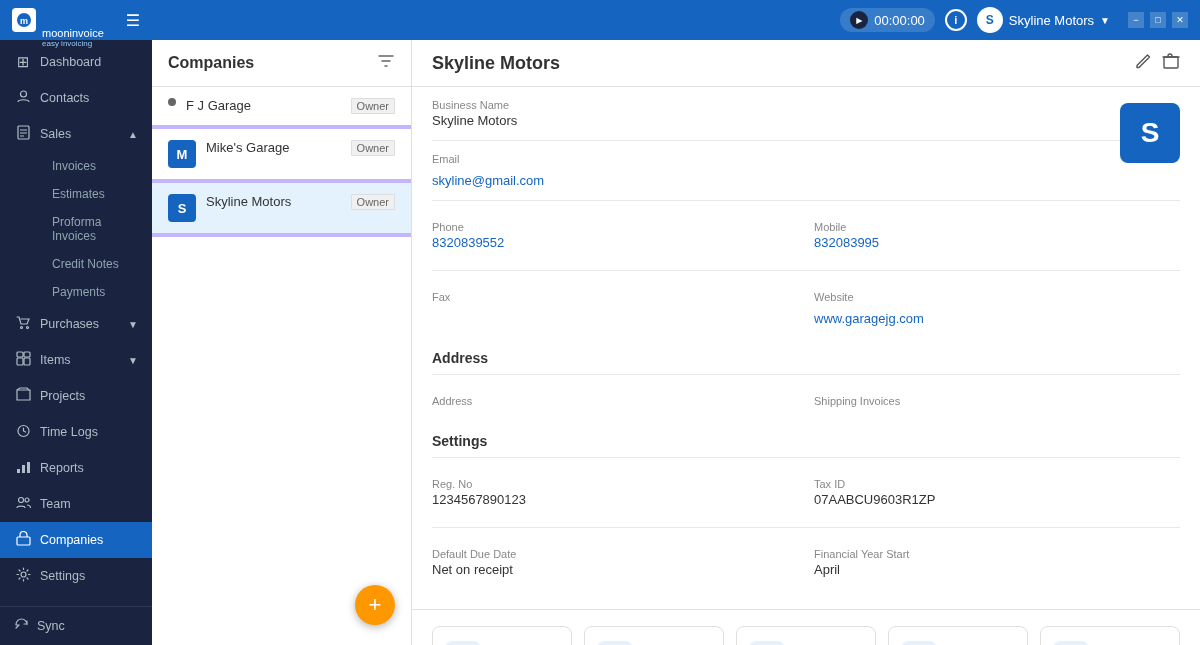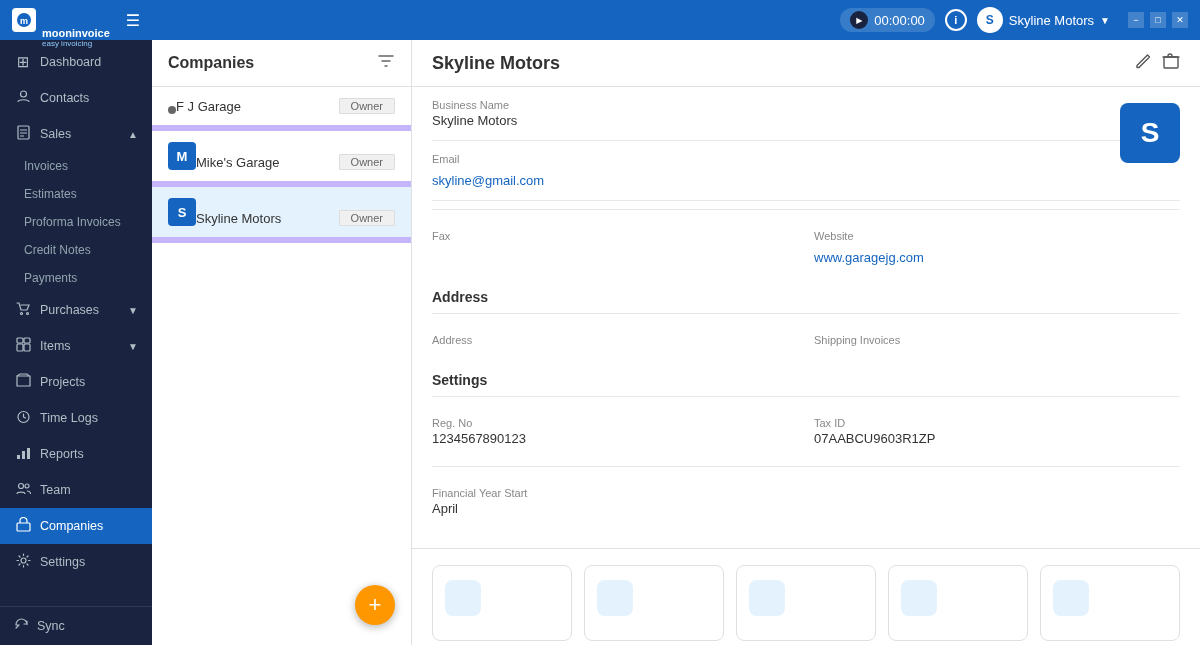--- a/index.html
+++ b/index.html
@@ -56,20 +56,21 @@
     .nav-item .nav-label { font-size: 12.5px; }
     .nav-item .expand-icon { margin-left: auto; font-size: 10px; }
     .nav-sub-item {
       display: flex;
       align-items: flex-start;
       gap: 8px;
       padding: 7px 14px 7px 24px;
       font-size: 12px;
       color: #90a4ae;
       cursor: pointer;
+      margin-left: 28px;
     }
 
     .sidebar-footer {
       padding: 10px 14px;
       border-top: 1px solid rgba(255,255,255,0.1);
       display: flex;
       align-items: center;
       gap: 8px;
       color: #b0bec5;
       cursor: pointer;
@@ -163,24 +164,25 @@
       align-items: center;
       justify-content: space-between;
       padding: 12px 16px;
       border-bottom: 1px solid #e0e0e0;
     }
     .companies-title { font-size: 16px; font-weight: 600; color: #333; }
     .companies-filter { color: #666; cursor: pointer; font-size: 16px; }
 
     .company-item {
       display: flex;
-      align-items: flex-end;
+      align-items: flex-start;
       padding: 11px 16px;
-      border-bottom: 6px solid #c4b5fd;
+      border-bottom: 4px solid #c4b5fd;
       cursor: pointer;
+      gap: 10px;
     }
     .company-item.active { background: #e3f2fd; }
     .company-avatar {
       width: 28px; height: 28px;
       border-radius: 4px;
       display: flex; align-items: center; justify-content: center;
       font-weight: bold; font-size: 13px; color: #fff;
       flex-shrink: 0;
     }
     .company-dot {
@@ -189,21 +191,21 @@
       border-radius: 50%;
       flex-shrink: 0;
     }
     .company-name { font-size: 13px; flex: 1; color: #333; }
     .company-badge {
       font-size: 11px;
       color: #666;
       background: #f0f0f0;
       border: 1px solid #ddd;
       border-radius: 1px;
-      padding: 1px 11px;
+      padding: 1px 5px;
     }
 
     
     .fab {
       position: absolute;
       bottom: 20px;
       right: 16px;
       width: 40px; height: 40px;
       background: #ff9800;
       border-radius: 50%;
@@ -290,21 +292,21 @@
 <div class="sidebar">
   <div class="sidebar-header">
     <div class="sidebar-logo">
       <div class="sidebar-logo-icon">
         <svg width="16" height="16" viewBox="0 0 16 16">
             <circle cx="8" cy="8" r="7" fill="#1565c0"></circle>
             <text x="8" y="12" text-anchor="middle" fill="#fff" font-size="9" font-weight="bold">m</text>
           </svg>
       </div>
       <div>
-        <div style="font-size:11px;font-weight:700;color:#fff;margin-top:35px;">mooninvoice</div>
+        <div style="font-size:11px;font-weight:400;color:#fff;margin-top:35px;">mooninvoice</div>
         <div style="font-size:8px;color:#90caf9;">easy invoicing</div>
       </div>
     </div>
     <div class="hamburger">☰</div>
   </div>
 
   <div class="sidebar-nav">
 
     <div class="nav-item">
       <span class="nav-icon">⊞</span>
@@ -529,20 +531,30 @@
         <div class="field-value">Skyline Motors</div>
       </div>
       <hr class="divider">
 
       <div class="field-row">
         <div class="field-label">Email</div>
         <div class="field-value link">skyline@gmail.com</div>
       </div>
       <hr class="divider">
 
+      <div class="two-col">
+        <div class="field-row">
+          <div class="field-label">Phone</div>
+          <div class="field-value phone">8320839552</div>
+        </div>
+        <div class="field-row">
+          <div class="field-label">Mobile</div>
+          <div class="field-value phone">832083995</div>
+        </div>
+      </div>
       <hr class="divider">
 
       <div class="two-col">
         <div class="field-row">
           <div class="field-label">Fax</div>
           <div class="field-value"></div>
         </div>
         <div class="field-row">
           <div class="field-label">Website</div>
           <div class="field-value link">www.garagejg.com</div>
@@ -569,20 +581,24 @@
           <div class="field-value">1234567890123</div>
         </div>
         <div class="field-row">
           <div class="field-label">Tax ID</div>
           <div class="field-value">07AABCU9603R1ZP</div>
         </div>
       </div>
       <hr class="divider">
       <div class="two-col">
         <div class="field-row">
+          <div class="field-label">Default Due Date</div>
+          <div class="field-value">Net on receipt</div>
+        </div>
+        <div class="field-row">
           <div class="field-label">Financial Year Start</div>
           <div class="field-value">April</div>
         </div>
       </div>
     </div>
 
     <hr style="border:none;border-top:1px solid #e0e0e0;margin:0;">
 
     <div class="settings-grid">
 

